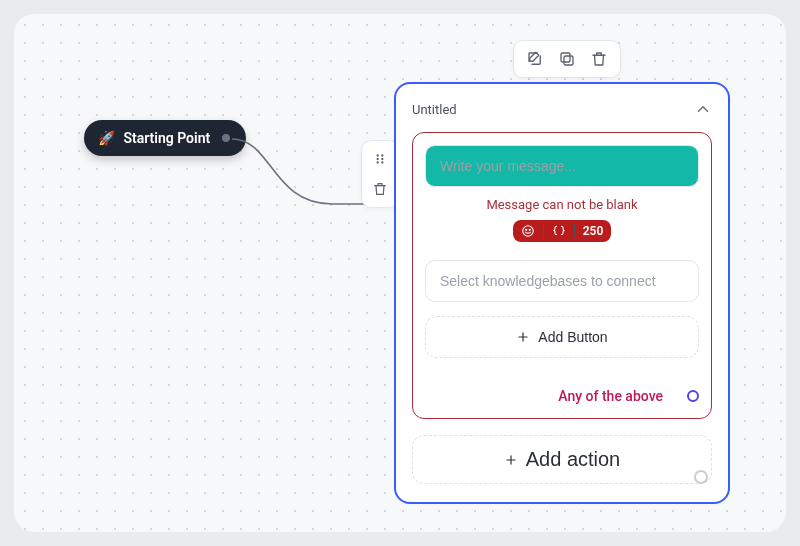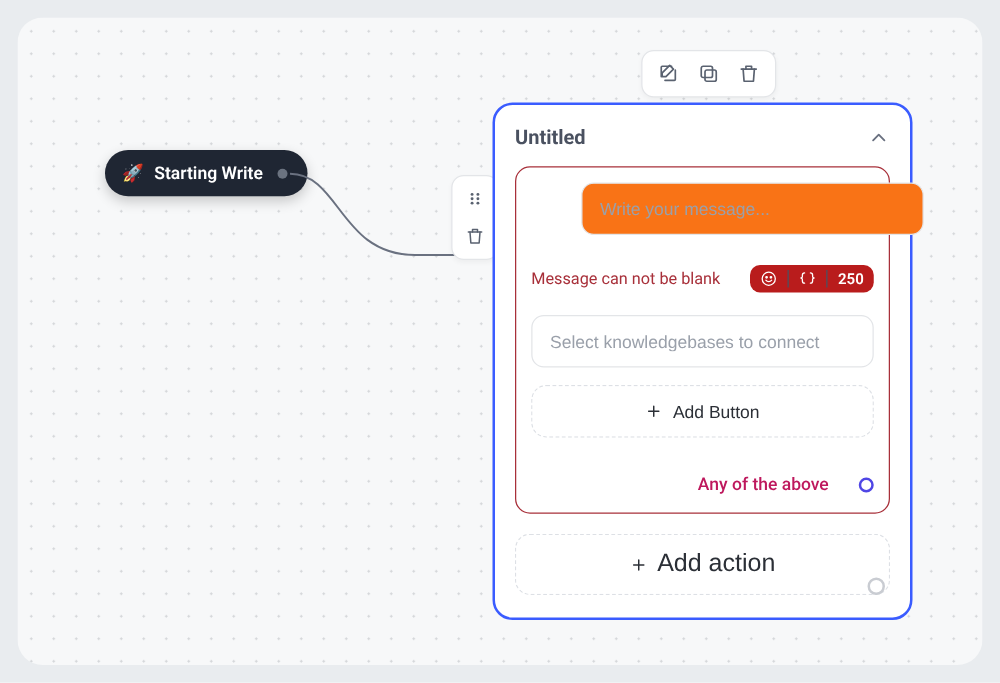--- a/index.html
+++ b/index.html
@@ -111,53 +111,53 @@
     padding: 16px 16px 18px 16px;
   }
   .card-header {
     display:flex;
     justify-content: space-between;
     align-items:center;
     margin-bottom: 14px;
   }
   .card-title {
     color: #4a5160;
-    font-size: 16px;
-    font-weight: 700;
+    font-size: 13px;
+    font-weight: 400;
   }
   .chevron {
     color:#6a7180;
   }
 
   .error-box {
     border: 1.5px solid #a8303a;
     border-radius: 12px;
     padding: 12px 12px 14px 12px;
     position: relative;
   }
 
   .msg-input {
     width: 100%;
     border: 1px solid #e3e5e8;
     border-radius: 10px;
     padding: 12px 14px;
     font-size: 14px;
     color:#2b2f36;
-    background:#f97316;
+    background:#14b8a6;
     outline:none;
-    margin-left:40px;
   }
   .msg-input::placeholder { color:#9aa0aa; }
 
   .error-row {
     display:flex;
     justify-content: space-between;
     align-items:center;
-    margin-top: 24px;
+    margin-top: 10px;
     gap:8px;
+    flex-direction:column;
   }
   .error-text {
     color:#a8303a;
     font-size: 13px;
     flex:1;
   }
   .dark-pill {
     background:#b91c1c;
     color:#fff;
     border-radius: 8px;
@@ -242,21 +242,21 @@
 
   svg { display:block; }
 </style>
 </head>
 <body>
 
 <div class="canvas">
 
   <div class="start-node">
     <span>🚀</span>
-    <span>Starting Write</span>
+    <span>Starting Point</span>
     <span class="dot"></span>
   </div>
 
   <svg class="connector" viewBox="0 0 160 90">
     <path d="M 0 5 C 40 5, 40 70, 100 70 L 148 70" fill="none" stroke="#6a7180" stroke-width="1.6"></path>
     <path d="M 148 70 l -7 -4 v 8 z" fill="#6a7180"></path>
   </svg>
 
   <div class="top-toolbar">
     <div class="tbtn">

